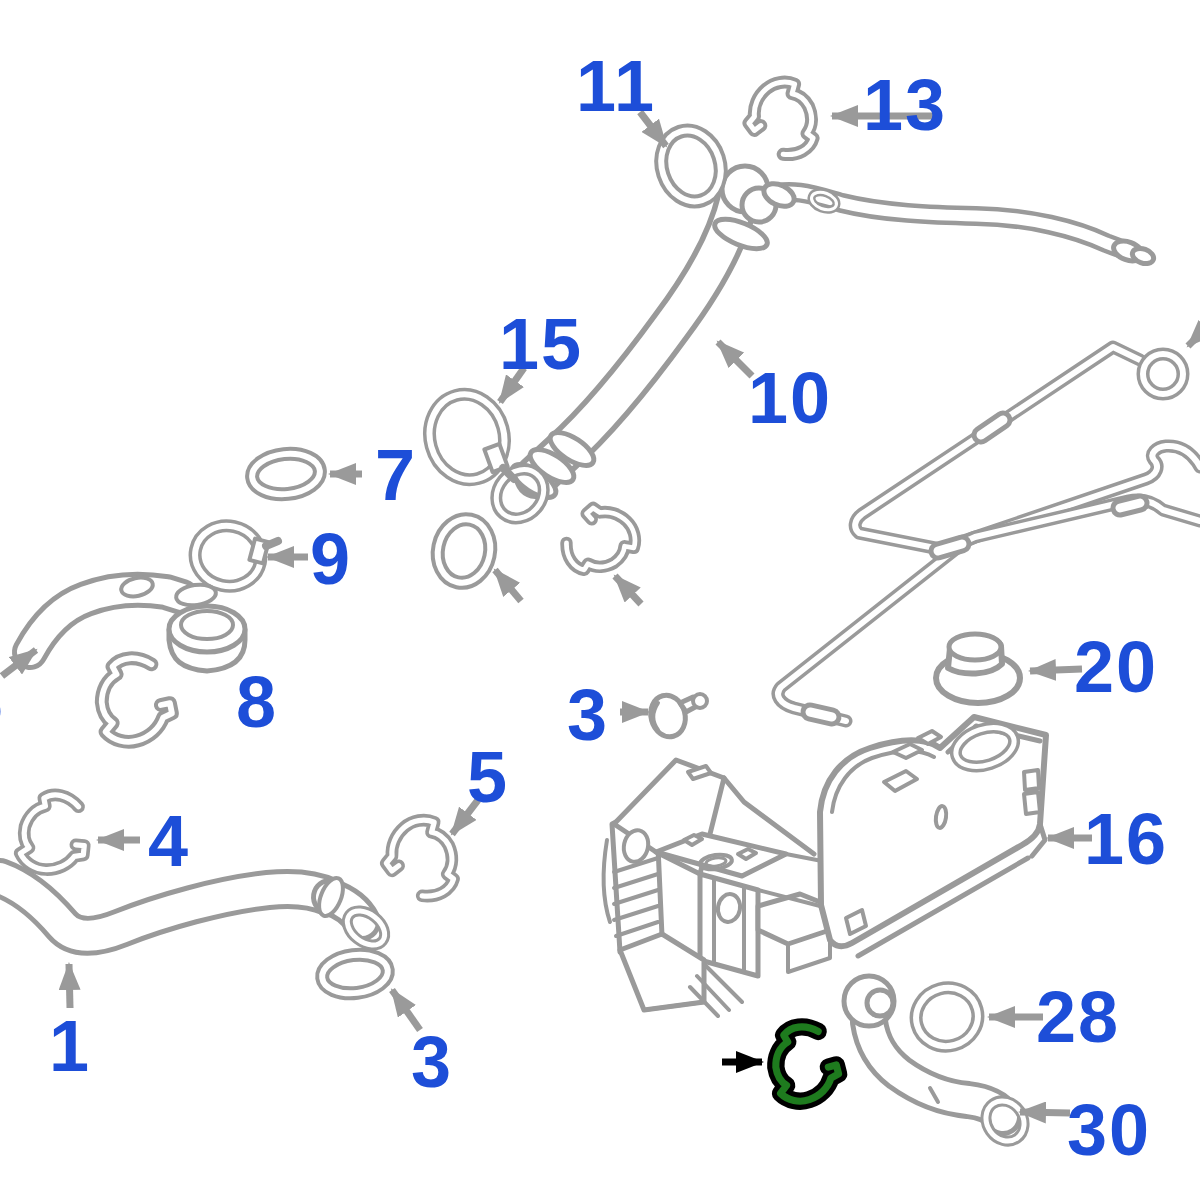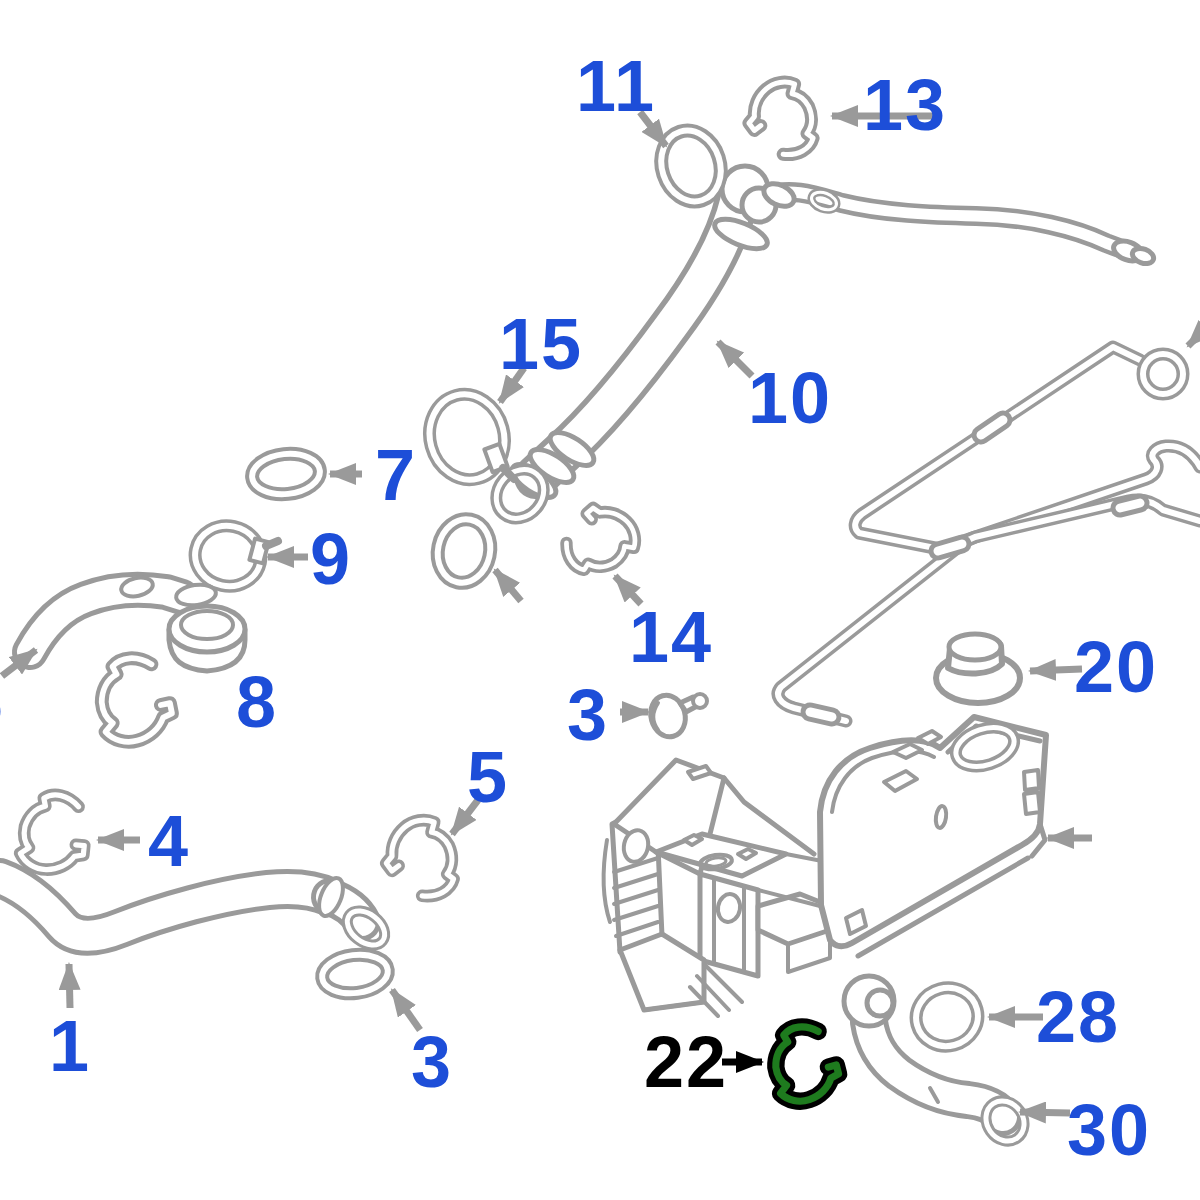--- a/index.html
+++ b/index.html
@@ -255,20 +255,19 @@
 <div class="callout" style="left:432px;top:1062px">3</div>
 <div class="callout" style="left:169px;top:841px">4</div>
 <div class="callout" style="left:488px;top:777px">5</div>
 <div class="callout" style="left:-16px;top:703px">6</div>
 <div class="callout" style="left:396px;top:475px">7</div>
 <div class="callout" style="left:257px;top:702px">8</div>
 <div class="callout" style="left:331px;top:559px">9</div>
 <div class="callout" style="left:790px;top:398px">10</div>
 <div class="callout" style="left:616px;top:86px">11</div>
 <div class="callout" style="left:905px;top:105px">13</div>
-<div class="callout" style="left:671px;top:637px">14</div>
 <div class="callout" style="left:541px;top:344px">15</div>
+<div class="callout" style="left:1126px;top:839px">16</div>
 <div class="callout" style="left:588px;top:715px">3</div>
 <div class="callout" style="left:1116px;top:667px">20</div>
 <div class="callout" style="left:1109px;top:1130px">30</div>
 <div class="callout" style="left:1078px;top:1017px">28</div>
-<div class="callout hl" style="left:686px;top:1062px">22</div>
 </div>
 
 </body></html>

